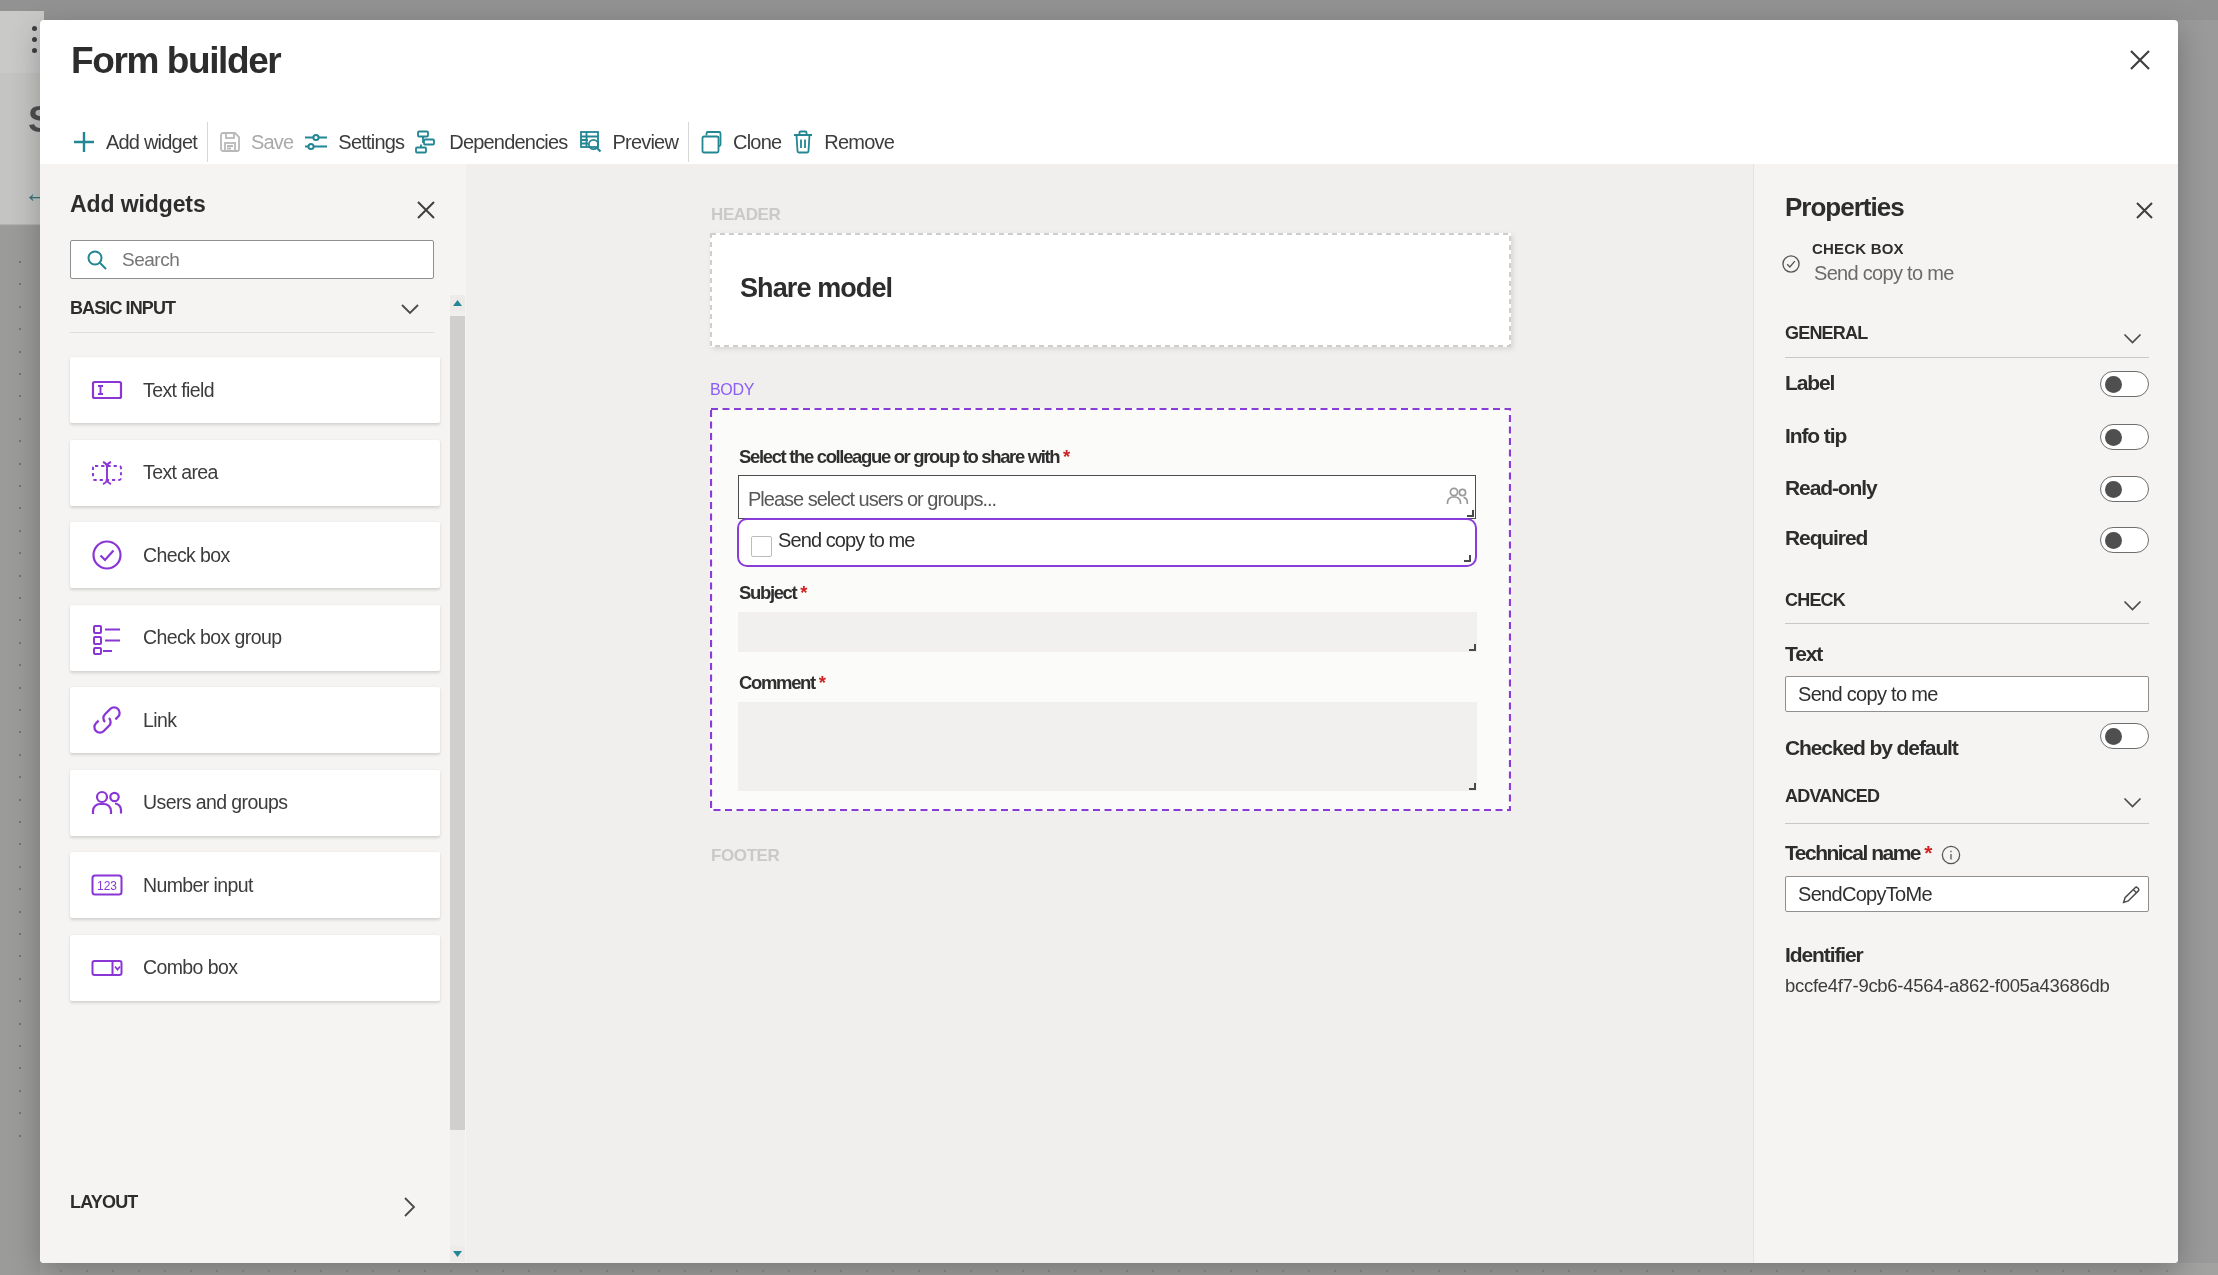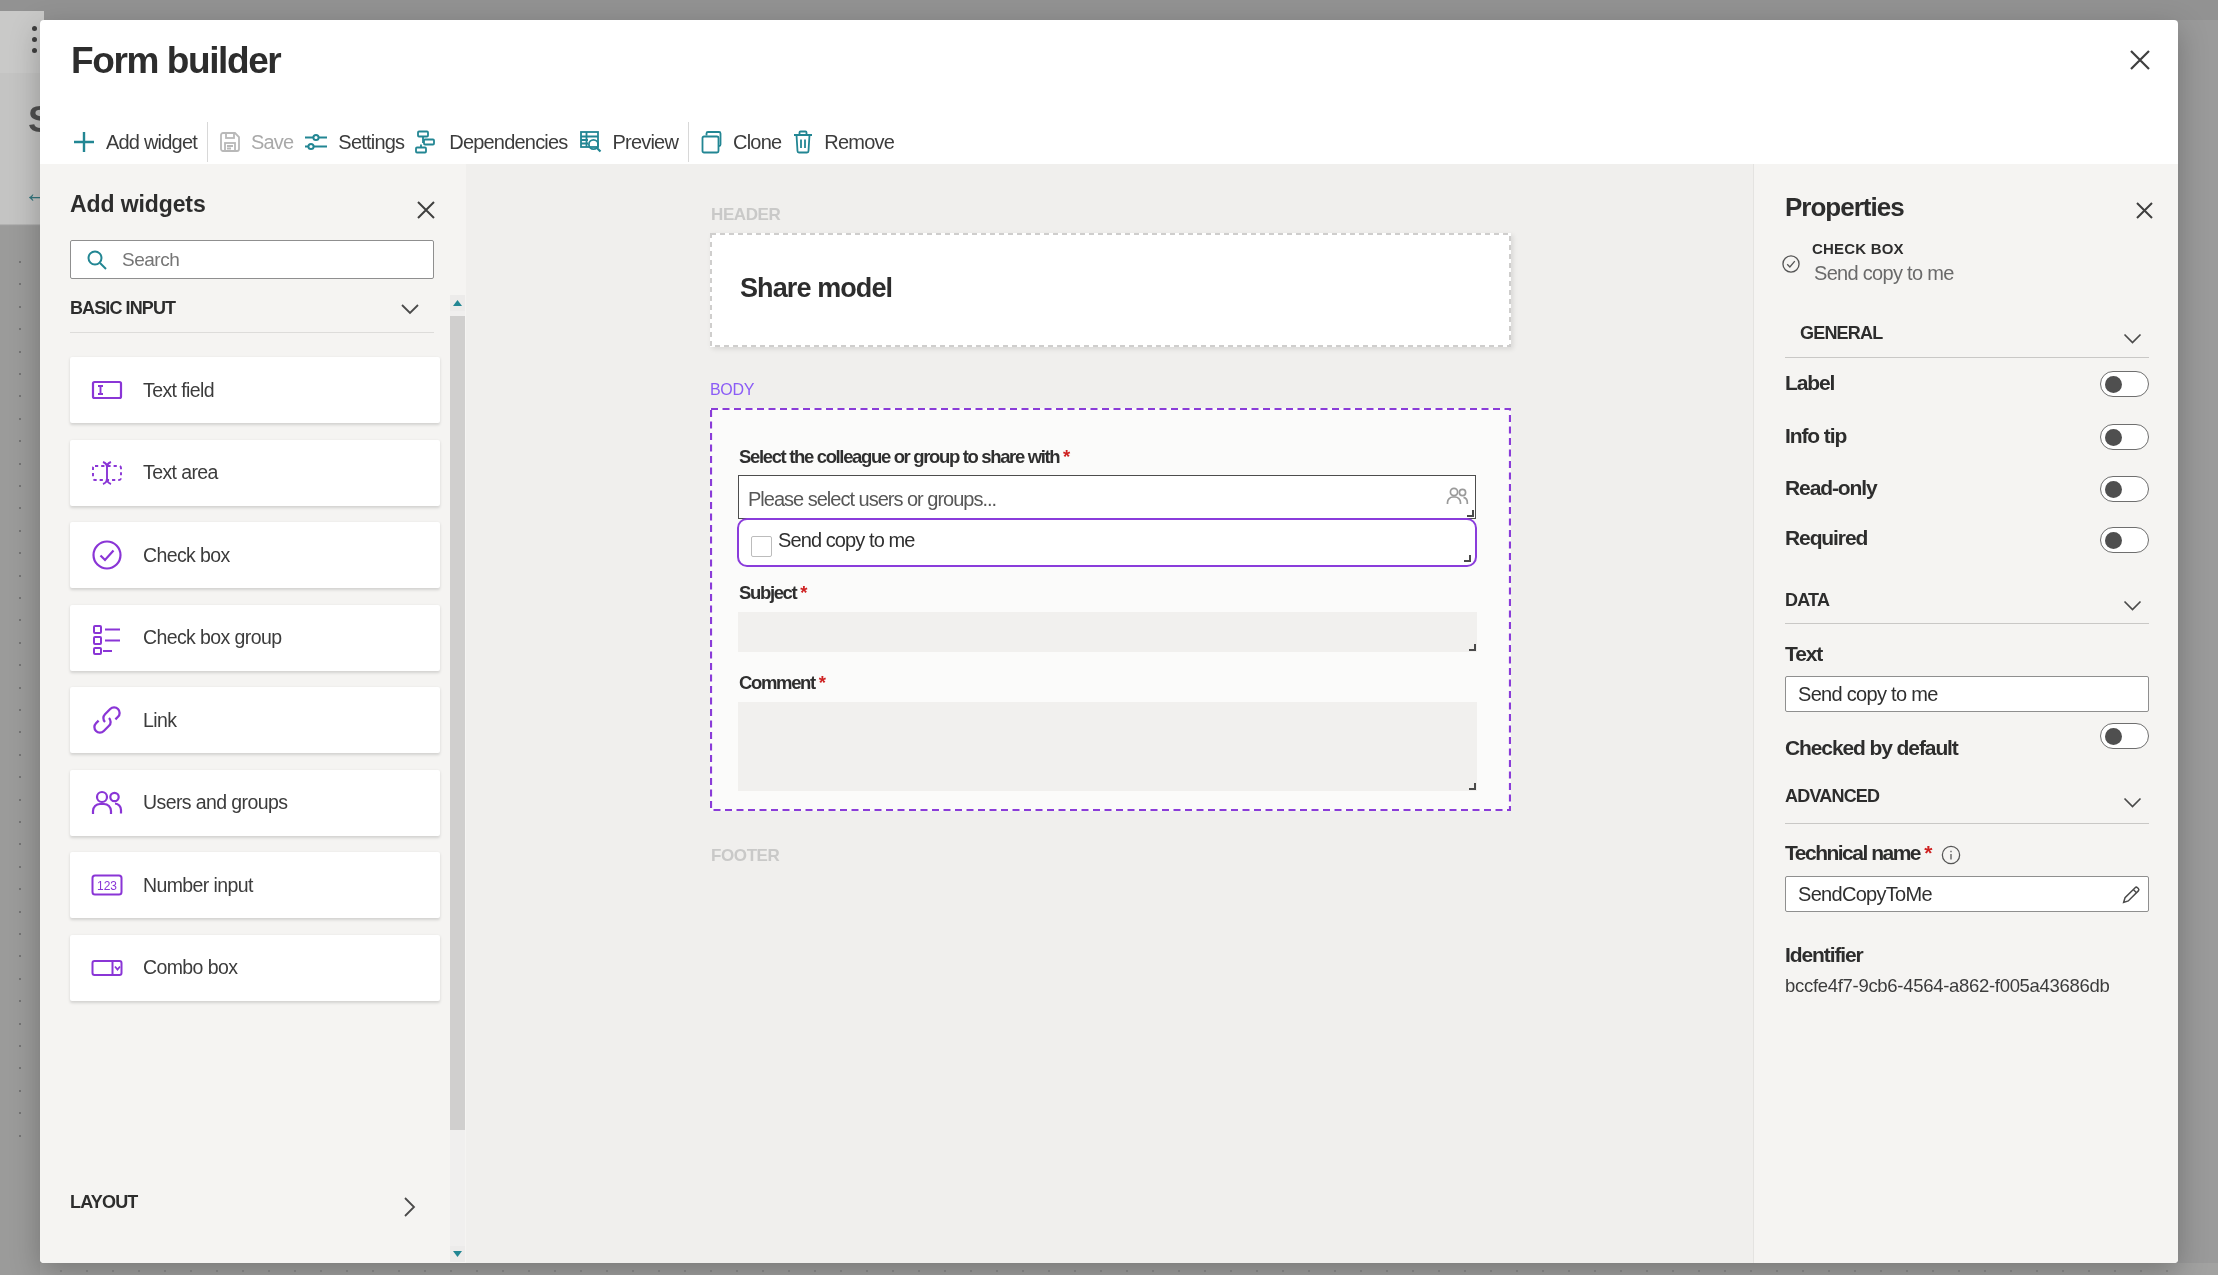--- a/index.html
+++ b/index.html
@@ -422,34 +422,34 @@
         <div class="pp-title">Properties</div>
         <div class="pp-close"><svg width="19" height="19">
             <path d="M2 2 L17 17 M17 2 L2 17" stroke="#3f3f3f" stroke-width="2"></path>
           </svg></div>
         <svg style="position:absolute; left:28px; top:91px;" width="18" height="18" viewBox="0 0 19 19" fill="none" stroke="#555" stroke-width="1.4">
           <circle cx="9.5" cy="9.5" r="8.5"></circle>
           <path d="M5.5 9.8 L8.3 12.6 L13.5 6.5"></path>
         </svg>
         <div style="position:absolute; left:58px; top:76px; font-size:15px; font-weight:bold; color:#2d2d2d; letter-spacing:0.2px;">CHECK BOX</div>
         <div style="position:absolute; left:60px; top:98px; font-size:20px; color:#6a6a6a; letter-spacing:-0.7px;">Send copy to me</div>
-        <div class="pp-sec" style="top:159px;margin-left:15px;">GENERAL</div>
+        <div class="pp-sec" style="top:159px;">GENERAL</div>
         <div class="pp-chev" style="top:166px;"><svg width="19" height="11" viewBox="0 0 19 11" fill="none" stroke="#4a4a4a" stroke-width="1.7">
             <path d="M1.5 1.5 L9.5 9.5 L17.5 1.5"></path>
           </svg></div>
         <div class="pp-hr" style="top:193px;"></div>
         <div class="pp-row" style="top:207px;">Label</div>
         <div class="toggle" style="top:207px;"></div>
         <div class="pp-row" style="top:260px;">Info tip</div>
         <div class="toggle" style="top:260px;"></div>
         <div class="pp-row" style="top:312px;">Read-only</div>
         <div class="toggle" style="top:312px;"></div>
         <div class="pp-row" style="top:362px;">Required</div>
         <div class="toggle" style="top:363px;"></div>
-        <div class="pp-sec" style="top:426px;">DATA</div>
+        <div class="pp-sec" style="top:426px;">CHECK</div>
         <div class="pp-chev" style="top:433px;"><svg width="19" height="11" viewBox="0 0 19 11" fill="none" stroke="#4a4a4a" stroke-width="1.7">
             <path d="M1.5 1.5 L9.5 9.5 L17.5 1.5"></path>
           </svg></div>
         <div class="pp-hr" style="top:459px;"></div>
         <div class="pp-row" style="top:478px;">Text</div>
         <div class="pp-input" style="top:512px;">Send copy to me</div>
         <div class="pp-row" style="top:572px;">Checked by default</div>
         <div class="toggle" style="top:559px;"></div>
         <div class="pp-sec" style="top:622px;">ADVANCED</div>
         <div class="pp-chev" style="top:630px;"><svg width="19" height="11" viewBox="0 0 19 11" fill="none" stroke="#4a4a4a" stroke-width="1.7">

